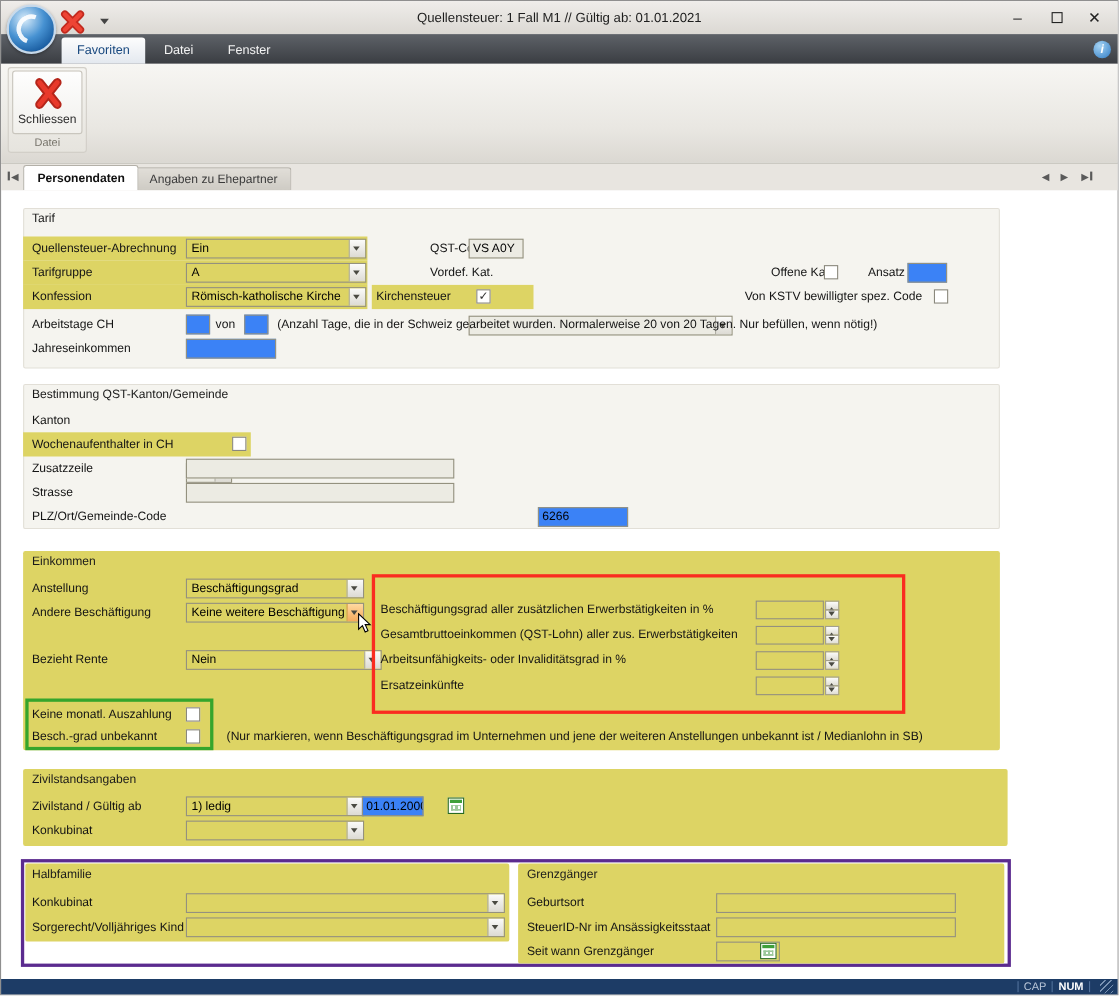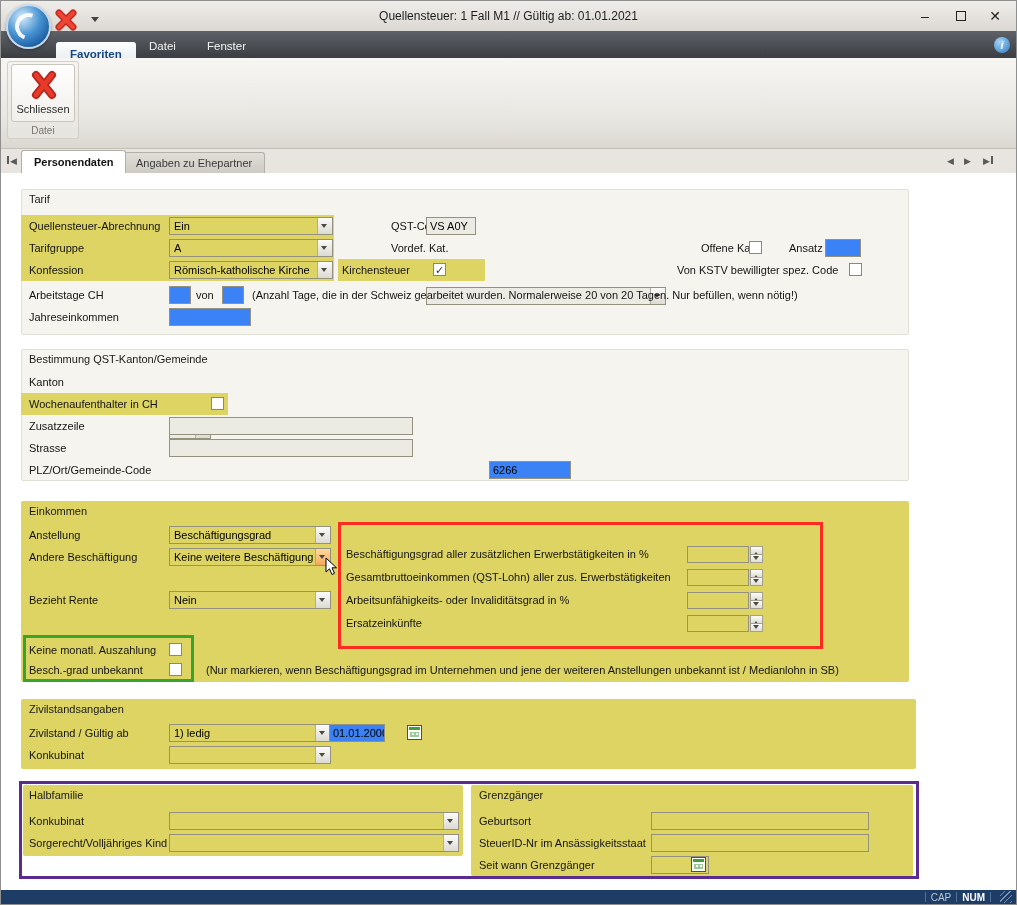--- a/index.html
+++ b/index.html
@@ -28,21 +28,21 @@
                 transform:rotate(-25deg); opacity:.9; }
   .qat-x { position:absolute; left:53px; top:7px; width:24px; height:24px; z-index:5; }
   .qat-caret { position:absolute; left:90px; top:16px; width:0; height:0; z-index:5;
                border:4px solid transparent; border-top:5px solid #444; }
 
   
   .tabband { position:absolute; left:0; top:30px; width:100%; height:27px;
              background:linear-gradient(#5e6268,#3a3d42); }
   .rtab { position:absolute; top:33px; height:24px; line-height:24px; padding:0 14px;
           font-size:11.5px; color:#f3f3f3; border-radius:3px 3px 0 0; }
-  .rtab.active { background:linear-gradient(#fdfdfd,#e3e8ef); color:#17477e; font-weight:700;margin-top:8px; }
+  .rtab.active { background:linear-gradient(#fdfdfd,#e3e8ef); color:#17477e; font-weight:400; }
   .infoicon { position:absolute; right:6px; top:36px; width:16px; height:16px; border-radius:50%;
               background:radial-gradient(circle at 35% 30%, #a6d4f4, #2f7bc4); color:#fff;
               font-size:11px; font-weight:700; font-style:italic; text-align:center; line-height:16px; }
   .ribbon { position:absolute; left:0; top:57px; width:100%; height:91px;
             background:linear-gradient(#f7f6f3,#e9e7e2 65%,#dbd8d2); border-bottom:1px solid #c3c0b9; }
   .rgroup { position:absolute; left:6px; top:60px; width:72px; height:78px;
             border:1px solid #d2cfc8; border-radius:3px; background:linear-gradient(#f5f4f0,#e6e4de); }
   .rgroup-caption { position:absolute; left:6px; top:124px; width:72px; text-align:center;
                     font-size:10px; color:#77746b; }
   .bigbtn { position:absolute; left:10px; top:63px; width:64px; height:58px;
@@ -254,21 +254,21 @@
     <span class="dd"></span>
   </div>
 
   <div class="lb" style="left:28px; top:545px">Andere Beschäftigung</div>
   <div class="cb y" style="left:168px; top:547px; width:162px">
     <span>Keine weitere Beschäftigung</span>
     <span class="dd hot"></span>
   </div>
 
   <div class="lb" style="left:28px; top:588px">Bezieht Rente</div>
-  <div class="cb y" style="left:168px; top:590px; width:162px">
+  <div class="cb y" style="left:168px; top:590px; width:178px">
     <span>Nein</span>
     <span class="dd"></span>
   </div>
 
   <div class="box red" style="left:337px; top:521px; width:485px; height:127px"></div>
 
   <div class="lb" style="left:345px; top:542px">Beschäftigungsgrad aller zusätzlichen Erwerbstätigkeiten in %</div>
   <div class="sp" style="left:686px; top:545px">
     <span class="sp-in"></span>
     <span class="sp-up"></span>

